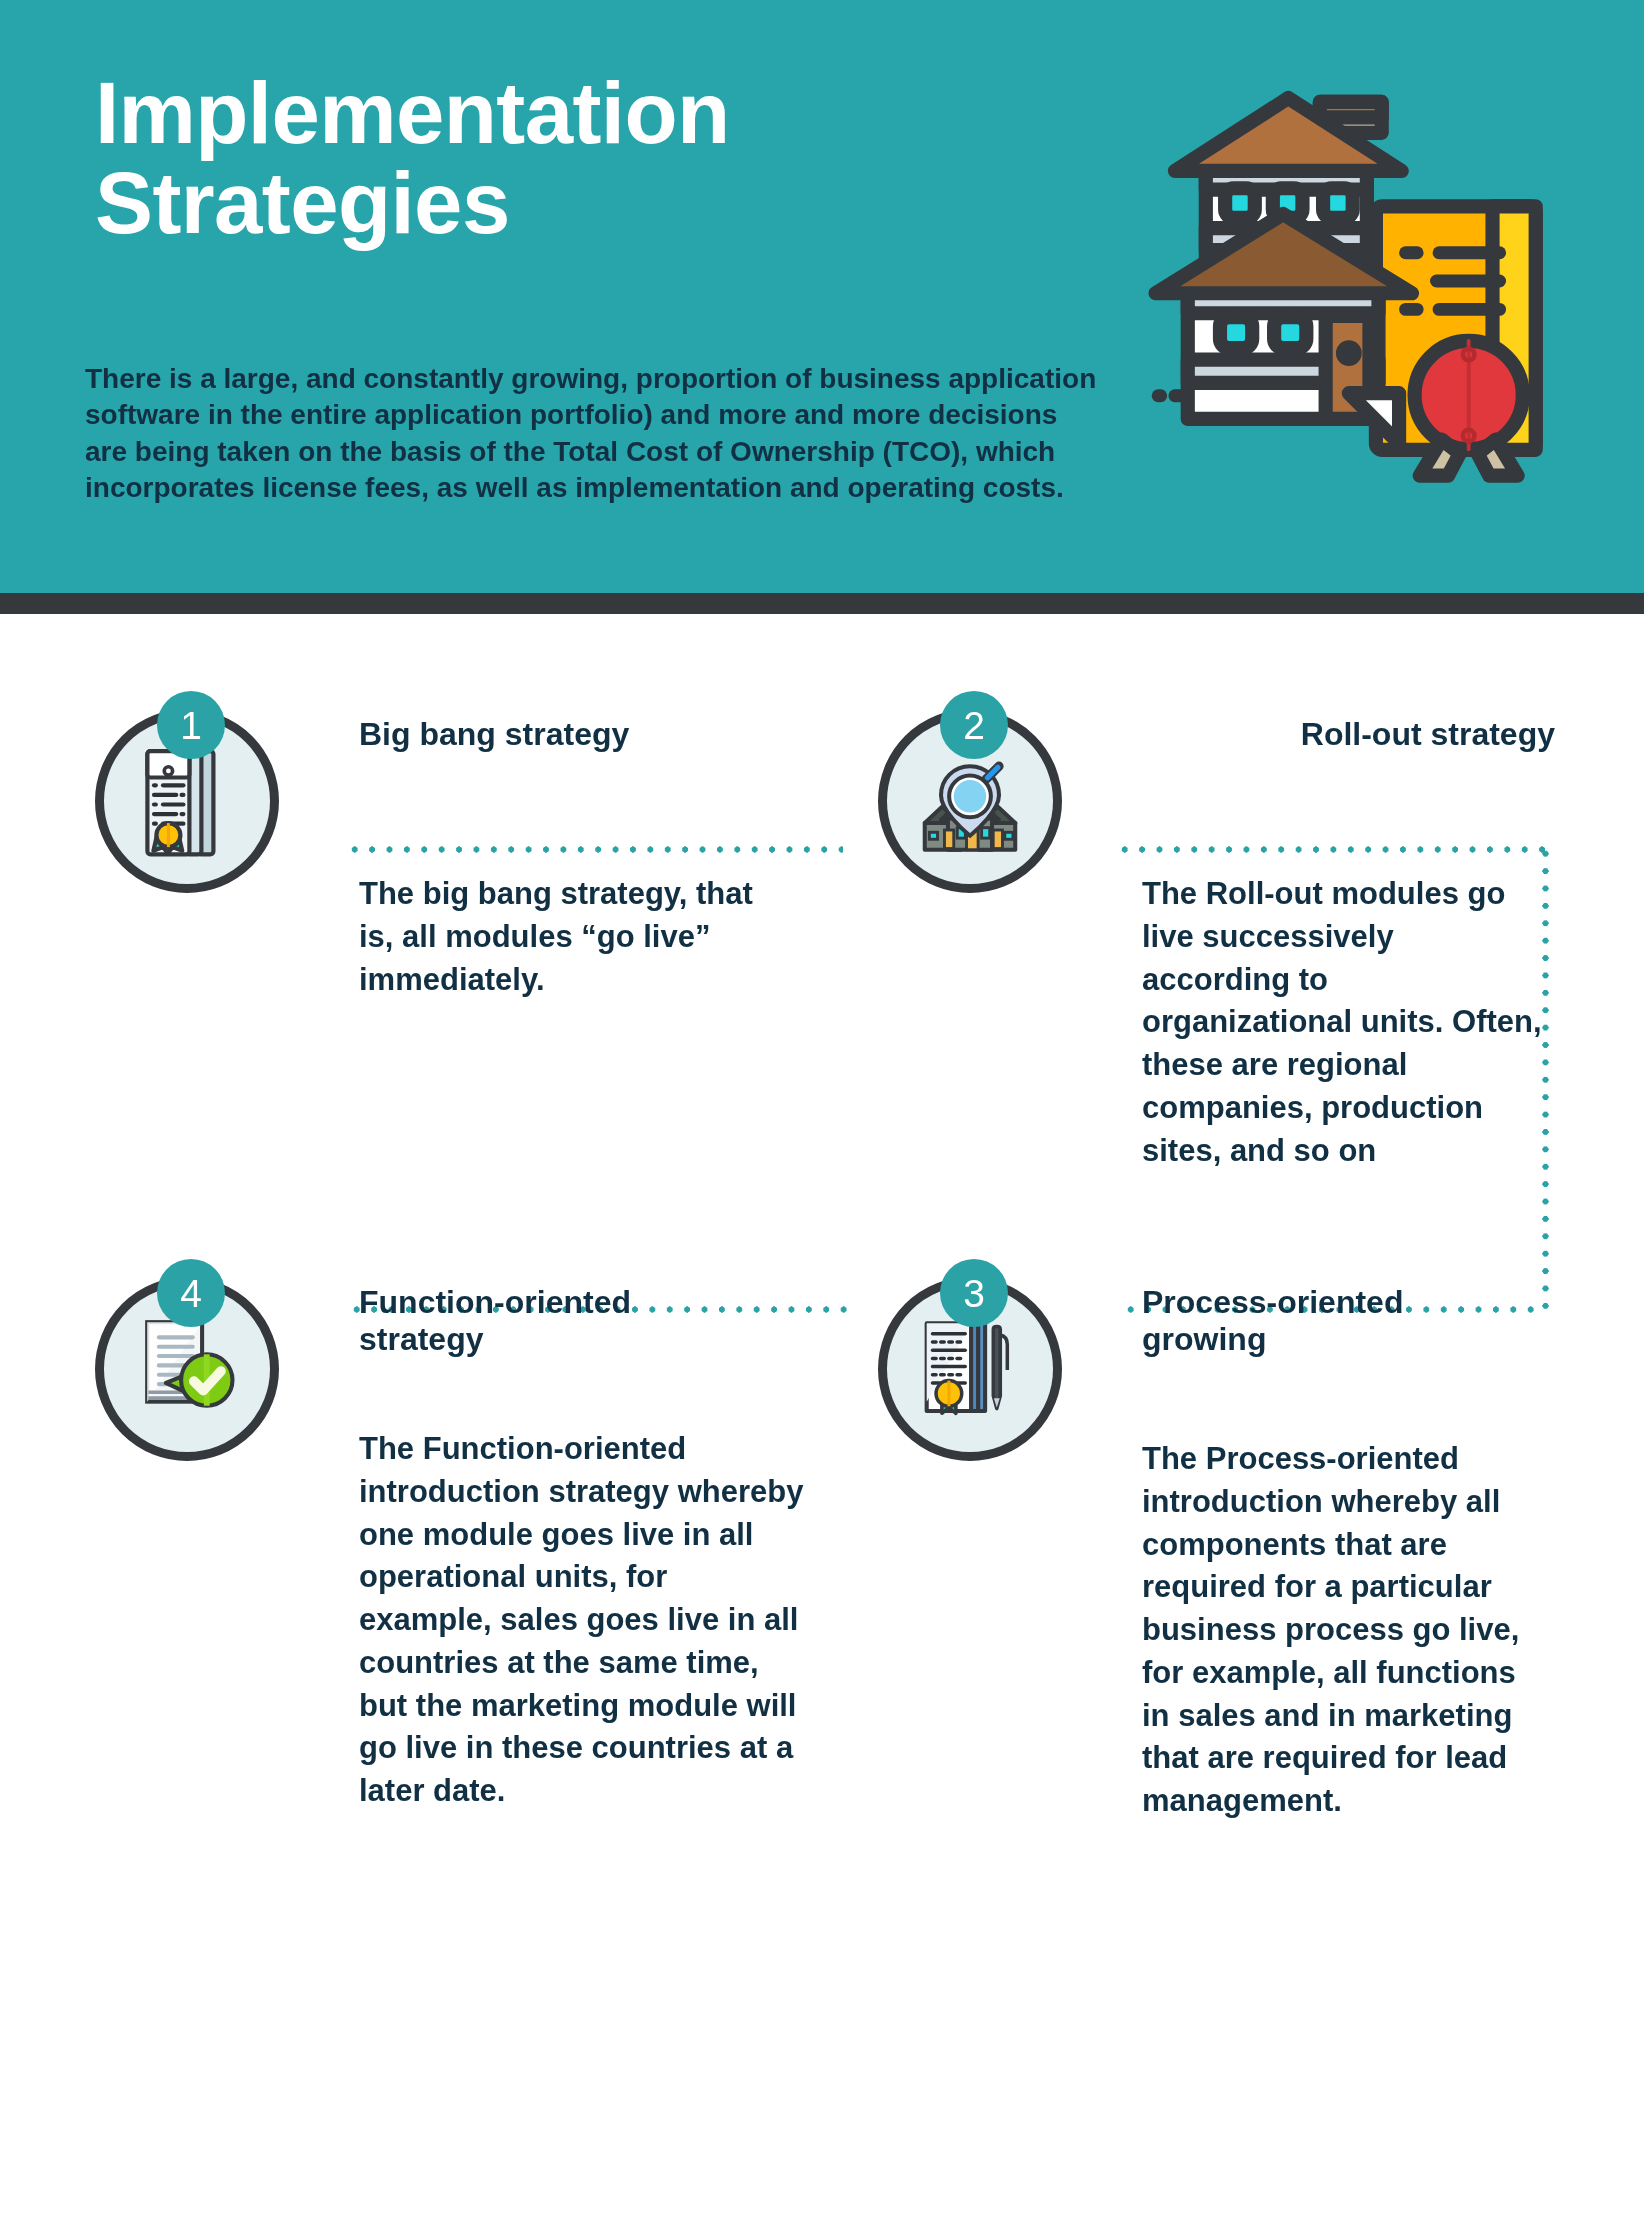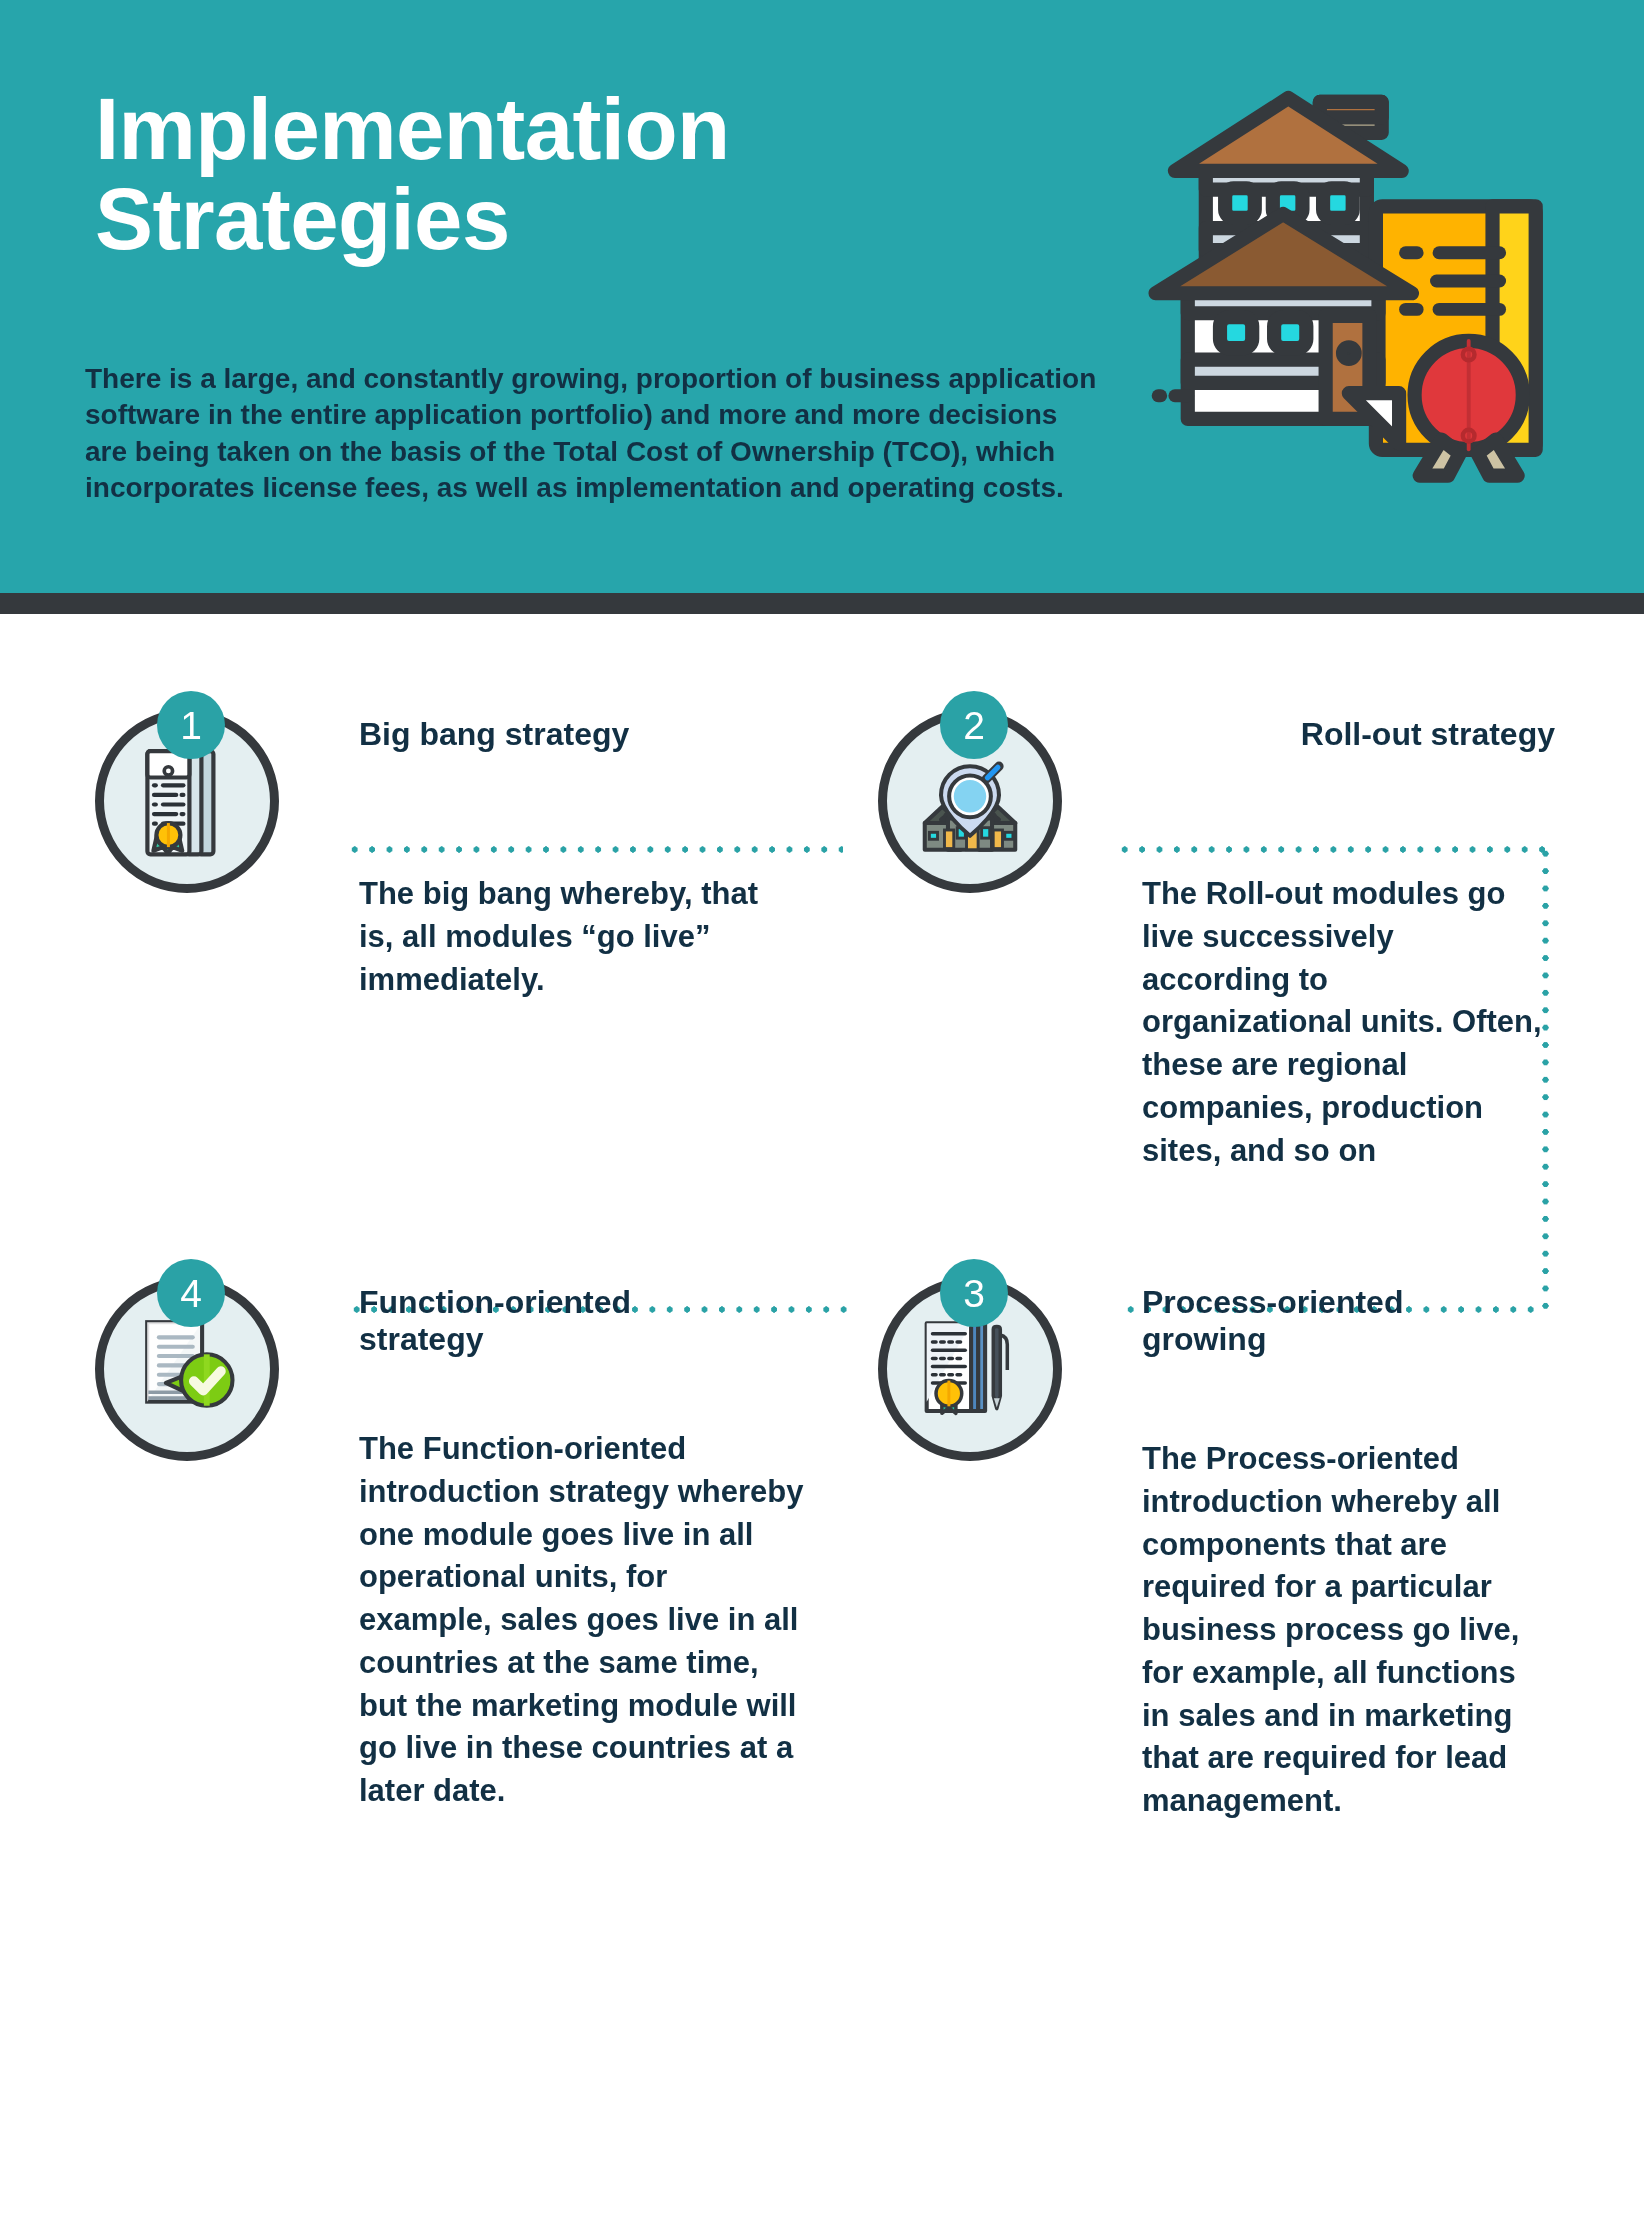--- a/index.html
+++ b/index.html
@@ -10,21 +10,21 @@
     position:relative;
     overflow:hidden;
   }
 
   
   #header {
     position:absolute; left:0; top:0; width:1644px; height:593px;
     background:#27a5ab;
   }
   #header-title {
-    position:absolute; left:95px; top:84px;
+    position:absolute; left:95px; top:68px;
     width:774px;
     color:#ffffff;
     font-size:87px;
     font-weight:bold;
     line-height:1.04;
     letter-spacing:-0.6px;
   }
   #header-paragraph {
     position:absolute; left:85px; top:361px;
     width:1022px;
@@ -217,21 +217,21 @@
           <circle cx="59" cy="156" r="20" fill="#ffc107" stroke="#35393d" stroke-width="7"></circle>
           <path d="M59 136 L59 176" stroke="#f5a800" stroke-width="5"></path>
         </svg>
       </div>
     </div>
 
     <div class="num-badge">1</div>
 
     <div class="card-title" style="left:264px; top:24.5px; width:413px;">Big bang strategy</div>
 
-    <div class="card-body" style="left:264px; top:182px; width:406px;">The big bang whereby, that is, all modules “go live” immediately.</div>
+    <div class="card-body" style="left:264px; top:182px; width:406px;">The big bang strategy, that is, all modules “go live” immediately.</div>
   </div>
 
   <div class="card" style="left:878px; top:77px; width:709px;">
 
     <div class="medallion">
       <div class="medallion-icon">
         <svg viewBox="0 0 200 200" width="116" height="116" xmlns="http://www.w3.org/2000/svg">
 
           <g stroke="#35393d" stroke-width="7" stroke-linejoin="round">
             <path d="M22 138 L52 110 L84 138 Z" fill="#4a544f"></path>

